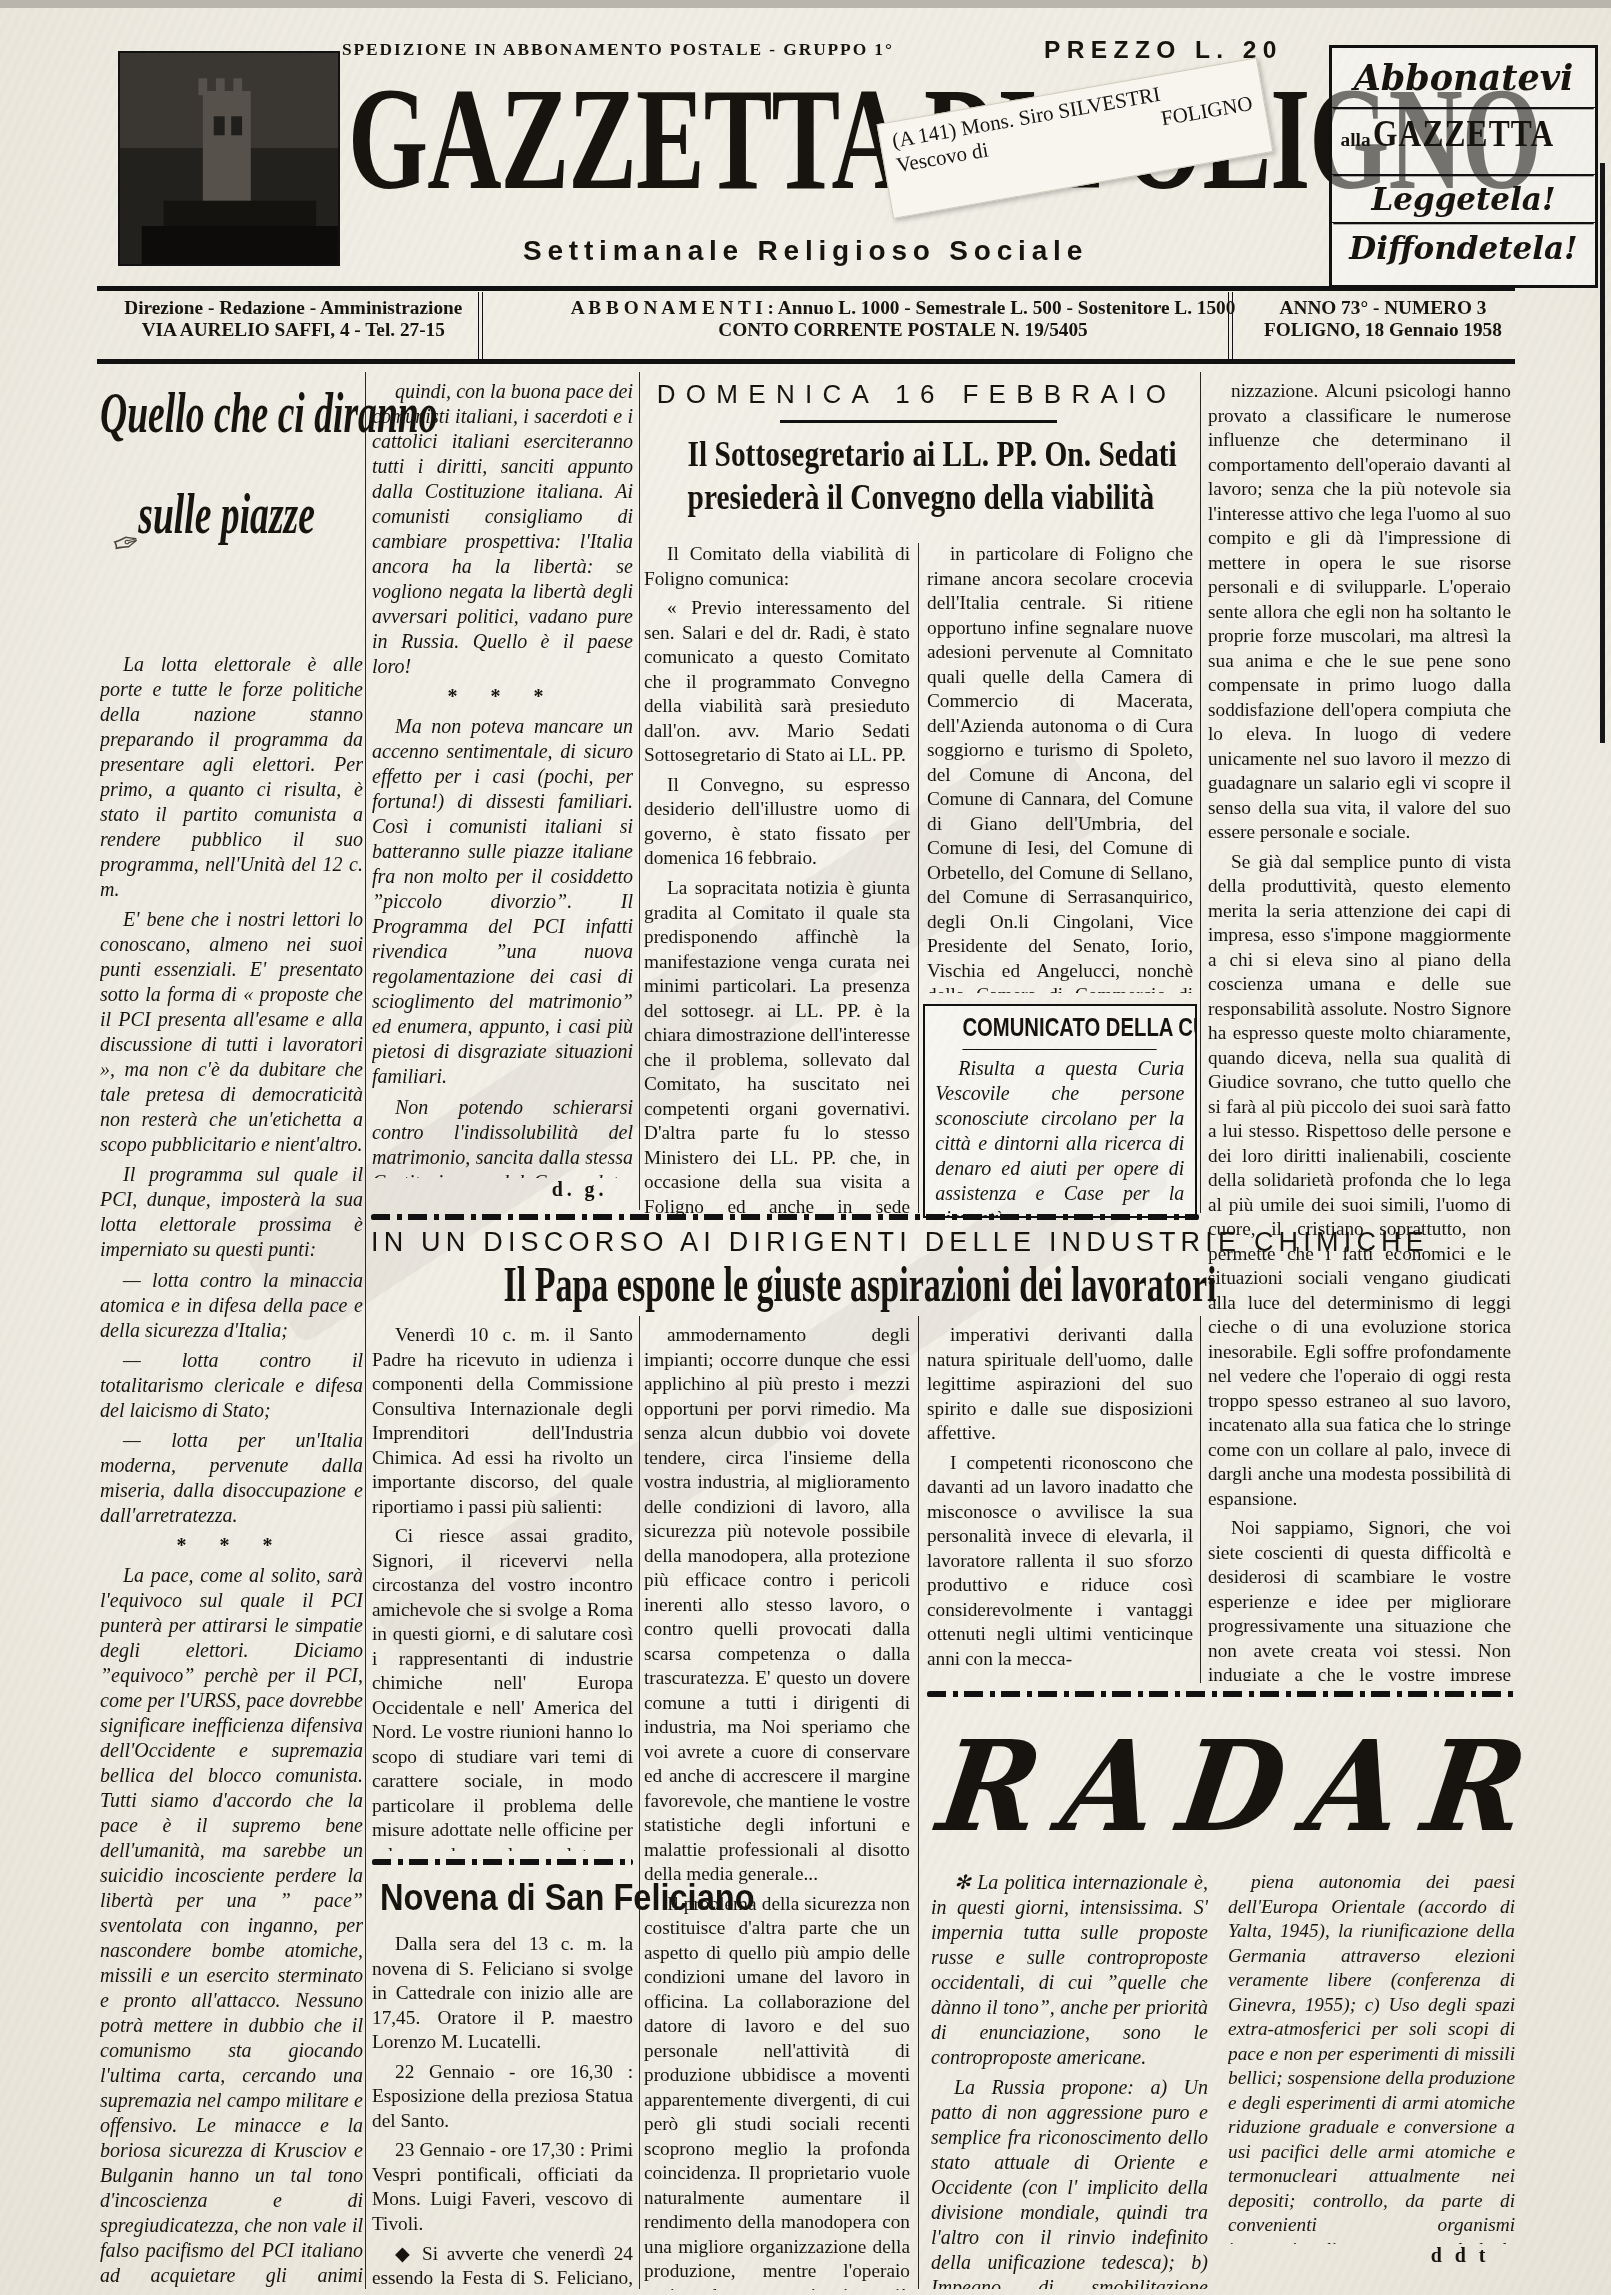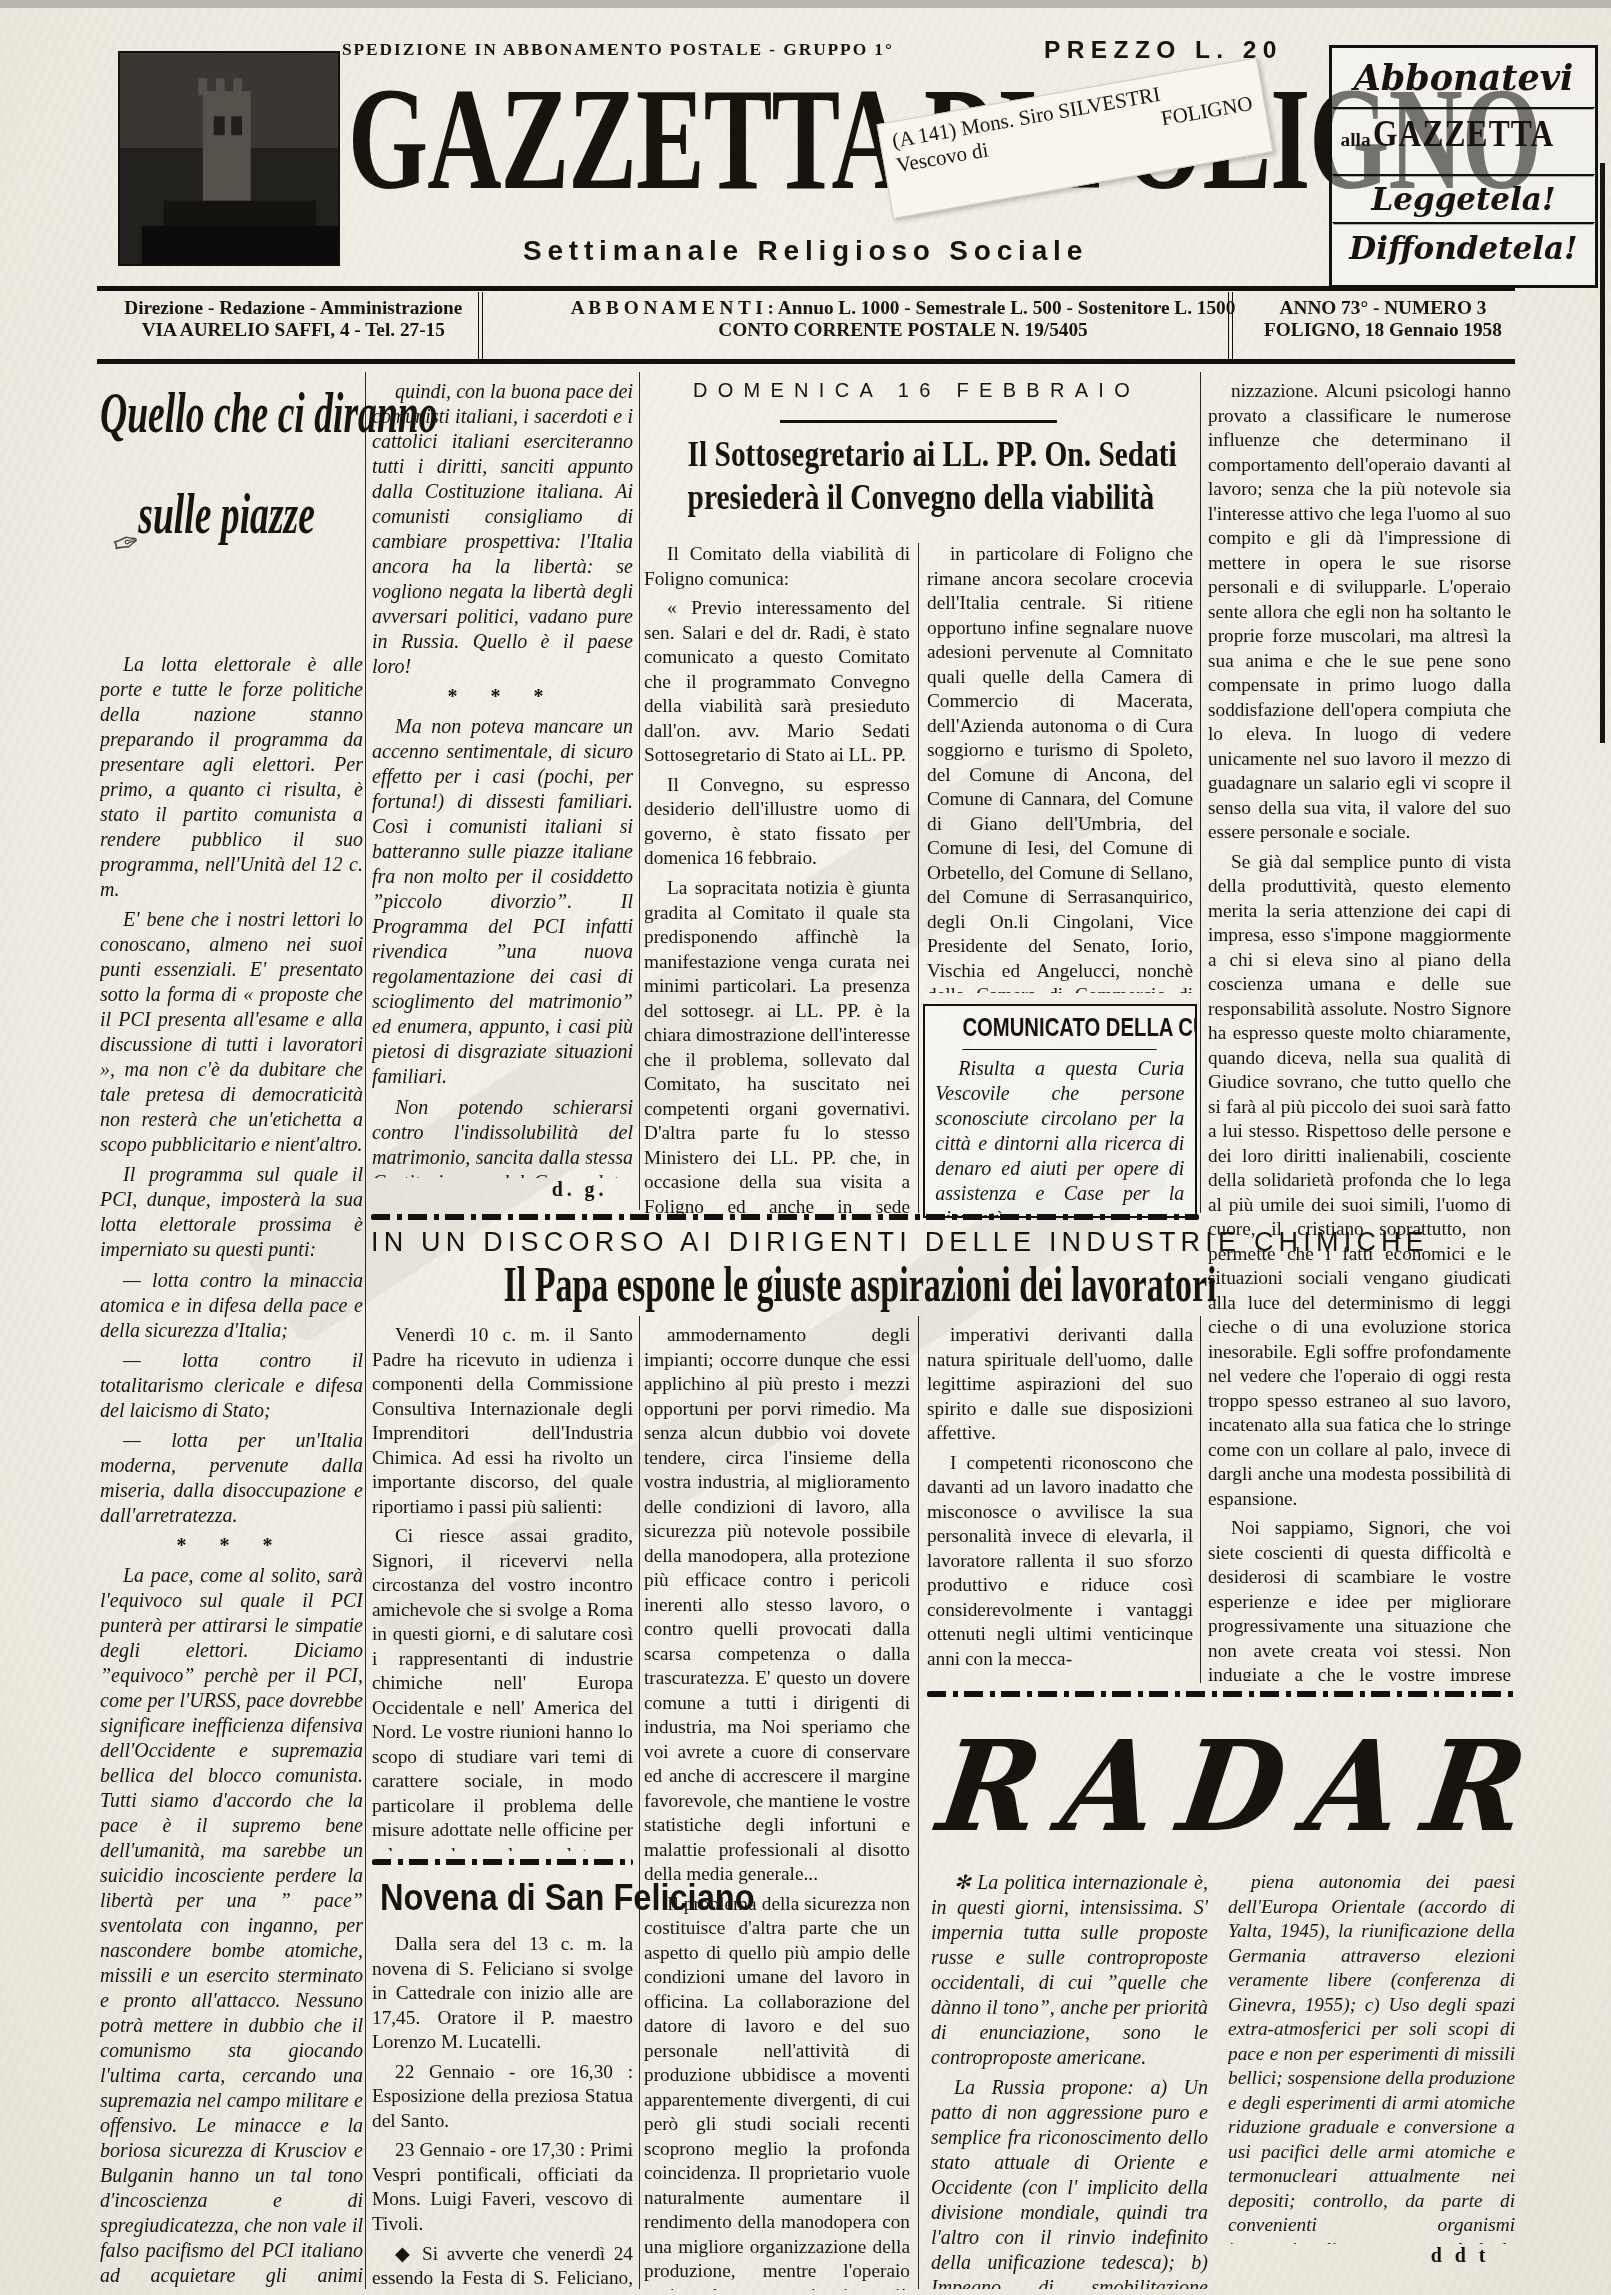--- a/index.html
+++ b/index.html
@@ -152,21 +152,21 @@
     </div>
 
   <div class="col ital" style="left:372px; top:371px; width:261px; height:799px;">
       <p>quindi, con la buona pace dei comunisti italiani, i sacerdoti e i cattolici italiani eserciteranno tutti i diritti, sanciti appunto dalla Costituzione italiana. Ai comunisti consigliamo di cambiare prospettiva: l'Italia ancora ha la libertà: se vogliono negata la libertà degli avversari politici, vadano pure in Russia. Quello è il paese loro!</p>
       <p class="stars">* * *</p>
       <p>Ma non poteva mancare un accenno sentimentale, di sicuro effetto per i casi (pochi, per fortuna!) di dissesti familiari. Così i comunisti italiani si batteranno sulle piazze italiane fra non molto per il cosiddetto ”piccolo divorzio”. Il Programma del PCI infatti rivendica ”una nuova regolamentazione dei casi di scioglimento del matrimonio” ed enumera, appunto, i casi più pietosi di disgraziate situazioni familiari.</p>
       <p>Non potendo schierarsi contro l'indissolubilità del matrimonio, sancita dalla stessa Costituzione e dal Concordato, cercano di equivocare fra legge generale e casi particolari. Sicuri che i casi particolari saranno sufficienti a distruggere la legge generale. E' la tattica di chi vuole entrare dalla finestra lasciando chiusa la porta, pretendendo così di non aver violato il domicilio.</p>
     </div>
   <div class="abs sig" style="left:528px; top:1170px; width:103px;">d. g.</div>
 
-  <div class="abs kicker" style="left:644px; top:371px; width:545px; font-size:20px; letter-spacing:10.3px;">DOMENICA 16 FEBBRAIO</div>
+  <div class="abs kicker" style="left:644px; top:371px; width:545px; font-size:26px; letter-spacing:10.3px;">DOMENICA 16 FEBBRAIO</div>
   <div class="abs hrule" style="left:780px; top:412px; width:277px; height:3.2px;"></div>
   <div class="abs headline" style="left:644px; top:425px; width:545px; font-size:35px; line-height:43px;text-align:right;">
     <div style="transform:scaleX(0.84); transform-origin:center;">Il Sottosegretario ai LL. PP. On. Sedati</div>
     <div style="transform:scaleX(0.84); transform-origin:center;">presiederà il Convegno della viabilità</div>
   </div>
   <div class="col" style="left:644px; top:534px; width:266px; height:677px;">
       <p>Il Comitato della viabilità di Foligno comunica:</p>
       <p>« Previo interessamento del sen. Salari e del dr. Radi, è stato comunicato a questo Comitato che il programmato Convegno della viabilità sarà presieduto dall'on. avv. Mario Sedati Sottosegretario di Stato ai LL. PP.</p>
       <p>Il Convegno, su espresso desiderio dell'illustre uomo di governo, è stato fissato per domenica 16 febbraio.</p>
       <p>La sopracitata notizia è giunta gradita al Comitato il quale sta predisponendo affinchè la manifestazione venga curata nei minimi particolari. La presenza del sottosegr. ai LL. PP. è la chiara dimostrazione dell'interesse che il problema, sollevato dal Comitato, ha suscitato nei competenti organi governativi. D'altra parte fu lo stesso Ministero dei LL. PP. che, in occasione della sua visita a Foligno ed anche in sede parlamentare, sottolineò l'importanza della iniziativa e dispose affinchè i competenti organi tecnici del Ministero sottoponessero ad attento esame il problema stesso.</p>

